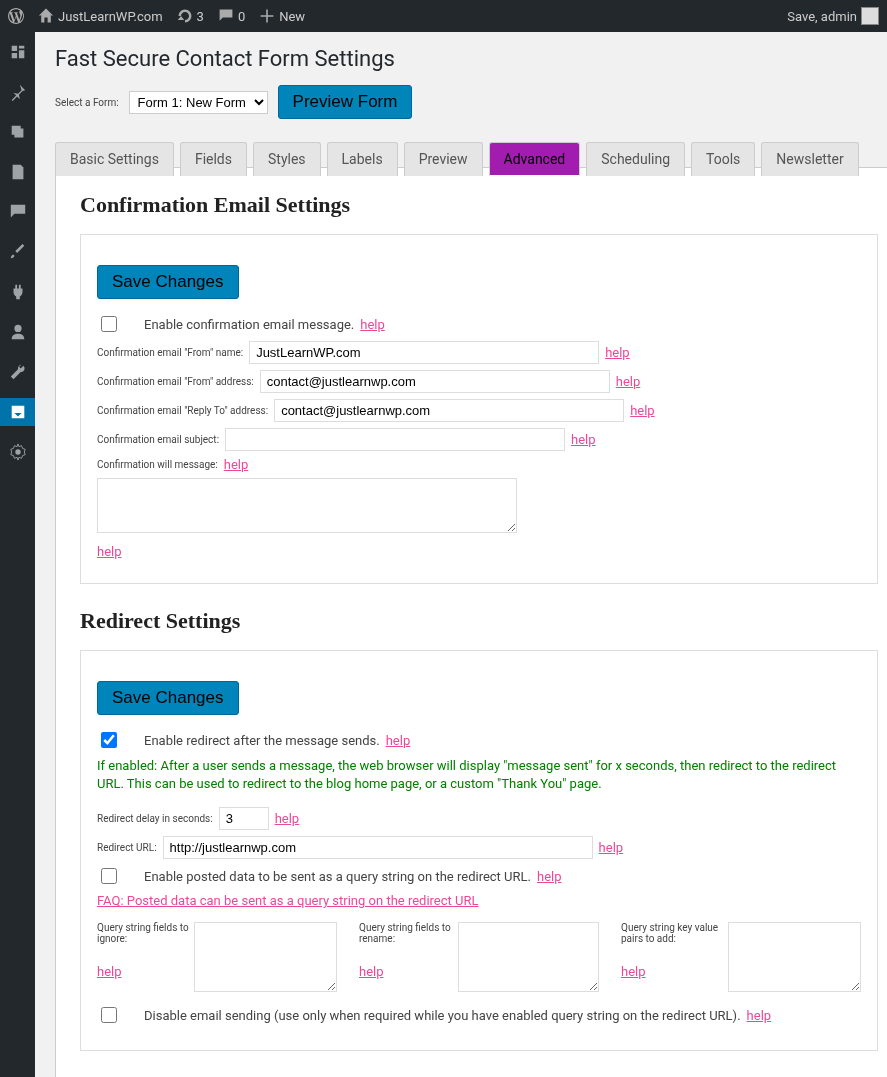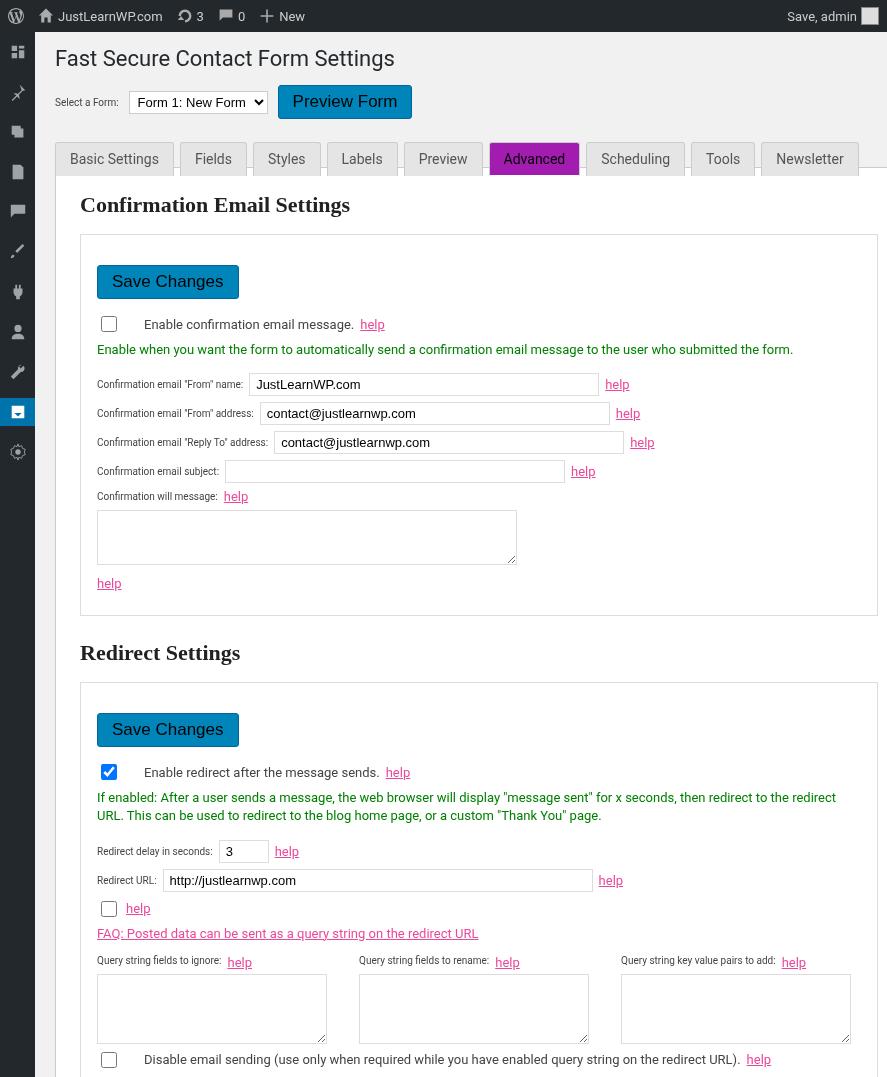--- a/index.html
+++ b/index.html
@@ -37,21 +37,21 @@
   .row label.chk{display:flex;align-items:center;gap:24px;}
   .row input[type=text]{border:1px solid #ddd;padding:3px 6px;font-size:13px;}
   .row input.w-lg{width:350px;}
   .row input.w-md{width:340px;}
   .row input.w-sm{width:50px;}
   textarea{border:1px solid #ddd;font-size:13px;padding:4px;resize:both;}
   .green{color:#008000;margin:4px 0 14px 0;line-height:1.4;}
   .lbl{font-size:10px;}
   .help{font-size:13px;}
   .triple{display:flex;gap:22px;margin-top:14px;align-items:flex-start;}
-  .triple .col{display:flex;flex-direction:column;gap:4px;width:240px;}
+  .triple .col{display:flex;flex-direction:row;gap:4px;width:240px;}
   .triple .col .hdr{display:flex;align-items:flex-start;gap:6px;flex-wrap:wrap;}
   .triple textarea{width:230px;height:70px;}
   input[type=checkbox]{width:16px;height:16px;}
 </style>
 </head>
 <body>
 
 <div class="adminbar">
   <div class="ab-left">
     <div class="ab-item">
@@ -185,21 +185,20 @@
           <button class="btn-blue">Save Changes</button>
         </div>
 
         <div class="row">
           <label class="chk">
             <input type="checkbox" style="">
             <span>Enable confirmation email message.</span>
           </label>
           <a class="help">help</a>
         </div>
-        <div class="green">Enable when you want the form to automatically send a confirmation email message to the user who submitted the form.</div>
 
         <div class="row">
           <span class="lbl">Confirmation email "From" name:</span>
           <input type="text" class="w-lg" value="JustLearnWP.com" style="">
           <a class="help">help</a>
         </div>
         <div class="row">
           <span class="lbl">Confirmation email "From" address:</span>
           <input type="text" class="w-lg" value="contact@justlearnwp.com" style="">
           <a class="help">help</a>
@@ -245,20 +244,21 @@
           <a class="help">help</a>
         </div>
         <div class="row">
           <span class="lbl">Redirect URL:</span>
           <input type="text" style="width: 430px;" value="http://justlearnwp.com">
           <a class="help">help</a>
         </div>
         <div class="row">
           <label class="chk">
             <input type="checkbox" style="">
+            <span>Enable posted data to be sent as a query string on the redirect URL.</span>
           </label>
           <a class="help">help</a>
         </div>
         <div><a>FAQ: Posted data can be sent as a query string on the redirect URL</a></div>
 
         <div class="triple">
           <div class="col">
             <div class="hdr">
               <span class="lbl">Query string fields to ignore:</span>
               <a class="help">help</a>
@@ -274,21 +274,21 @@
           </div>
           <div class="col">
             <div class="hdr">
               <span class="lbl">Query string key value pairs to add:</span>
               <a class="help">help</a>
             </div>
             <textarea style=""></textarea>
           </div>
         </div>
 
-        <div class="row" style="margin-top:5px;">
+        <div class="row" style="margin-top:12px;">
           <label class="chk">
             <input type="checkbox" style="">
             <span>Disable email sending (use only when required while you have enabled query string on the redirect URL).</span>
           </label>
           <a class="help">help</a>
         </div>
       </div>
 
     </div>
   </div>

